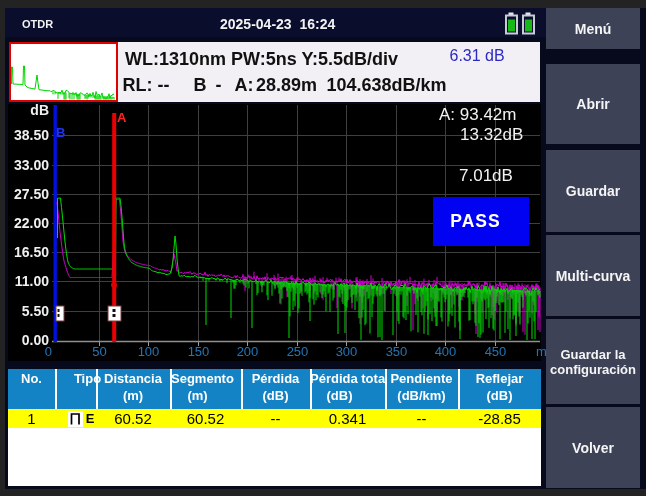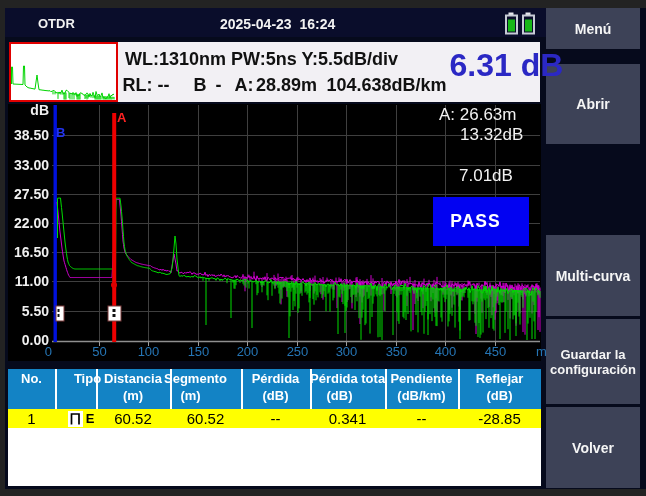--- a/index.html
+++ b/index.html
@@ -22,51 +22,52 @@
 #table { left:3px; top:361px; width:533px; height:117px; background:#ffffff; }
 #thead { position:absolute; left:0; top:0; width:533px; height:40px; background:#1383c5; }
 #thead .h { position:absolute; color:#fff; font-weight:bold; font-size:13px; text-align:center; white-space:pre; line-height:17.5px; }
 #thead .sep { position:absolute; top:0; width:2px; height:40px; background:#fff; }
 #trow { position:absolute; left:0; top:40px; width:533px; height:19px; background:#ffff00; color:#000;
   font-size:15px; }
 #trow .c { position:absolute; top:0; line-height:19px; text-align:center; }
 </style></head><body>
 <div id="screen">
   <div class="abs" id="topbar">
-    <span class="t" style="left:33px;font-size:13px">OTDR</span>
+    <span class="t" style="left:17px;font-size:11px">OTDR</span>
     <span class="t" style="left:215px;font-size:14px">2025-04-23  16:24</span>
   </div>
   <svg class="abs" width="40" height="30" style="left:499px;top:2px">
     <rect x="4.5" y="2.5" width="5" height="3" fill="#e8e8ee"></rect>
     <rect x="2" y="5.5" width="11" height="18" fill="none" stroke="#c7cbd6" stroke-width="2"></rect>
     <rect x="4" y="9.5" width="7" height="12" fill="#18b818"></rect>
     <rect x="21.5" y="2.5" width="5" height="3" fill="#e8e8ee"></rect>
     <rect x="19" y="5.5" width="11" height="18" fill="none" stroke="#c7cbd6" stroke-width="2"></rect>
     <rect x="21" y="9.5" width="7" height="12" fill="#18b818"></rect>
   </svg>
   <div class="mbtn" style="top:0;height:41px">Menú</div>
   <div class="mbtn" style="top:56px;height:80px">Abrir</div>
+  <div class="mbtn" style="top:142px;height:82px">Guardar</div>
   <div class="mbtn" style="top:227px;height:81px">Multi-curva</div>
   <div class="mbtn" style="top:311px;height:85px;font-size:13px;line-height:15px">Guardar la<br>configuración</div>
   <div class="mbtn" style="top:399px;height:81px">Volver</div>
   <div class="abs" id="thumb">
     <svg width="105" height="56" style="position:absolute;left:0;top:0">
       <path d="M42,47.4 V50.4 M44,47.6 V50.4 M47,47.9 V54.9 M48,48.0 V49.7 M49,48.1 V50.2 M50,48.2 V50.6 M52,48.4 V50.8 M53,48.5 V55.5 M54,48.6 V55.5 M55,48.7 V55.5 M58,49.0 V54.1 M59,49.1 V55.5 M61,49.3 V55.5 M62,49.4 V51.2 M63,49.5 V55.5 M64,49.6 V50.8 M65,49.7 V51.5 M66,49.8 V55.5 M67,49.9 V55.5 M68,50.0 V55.5 M69,50.0 V55.5 M74,50.5 V55.0 M75,50.6 V54.3 M76,50.7 V55.5 M77,50.8 V54.6 M78,50.8 V52.2 M79,50.9 V52.2 M80,51.0 V53.7 M82,51.2 V54.1 M83,51.3 V52.6 M84,51.4 V55.5 M85,51.4 V55.5 M86,51.5 V55.5 M87,51.6 V55.5 M88,51.7 V55.5 M89,51.8 V55.5 M90,51.9 V55.5 M92,52.0 V55.5 M93,52.1 V55.5 M94,52.2 V55.5 M95,52.3 V55.5 M96,52.4 V55.5 M97,52.4 V55.5 M98,52.5 V55.5 M99,52.6 V55.5 M100,52.7 V55.5 M101,52.8 V55.5 M102,52.8 V54.7 M103,52.9 V55.5" stroke="#00d400" stroke-width="1" fill="none"></path>
       <path d="M0.5,40.0 L0.5,23.0 L1.5,23.0 L2.0,40.0 L12.0,40.5 L12.5,22.0 L13.5,22.0 L14.0,41.0 L16.0,43.0 L18.0,44.0 L19.0,44.0 L20.0,44.3 L21.0,44.5 L22.0,44.7 L23.0,44.9 L24.0,45.1 L25.0,38.0 L26.0,31.0 L27.0,39.0 L28.0,45.7 L29.0,45.8 L30.0,45.9 L31.0,46.1 L32.0,46.2 L33.0,46.3 L34.0,46.5 L35.0,46.6 L36.0,46.7 L37.0,46.8 L38.0,46.9 L39.0,46.7 L40.0,47.8 L41.0,47.0 L42.0,47.0 L43.0,46.3 L44.0,47.3 L45.0,49.1 L46.0,48.3 L47.0,49.3 L48.0,48.3 L49.0,48.6 L50.0,48.5 L51.0,46.1 L52.0,49.6 L53.0,49.2 L54.0,49.3 L55.0,46.3 L56.0,46.3 L57.0,47.6 L58.0,48.3 L59.0,49.6 L60.0,49.1 L61.0,50.1 L62.0,48.4 L63.0,50.0 L64.0,50.2 L65.0,48.6 L66.0,52.6 L67.0,50.8 L68.0,51.9 L69.0,49.0 L70.0,48.9 L71.0,49.6 L72.0,50.1 L73.0,51.5 L74.0,50.9 L75.0,49.8 L76.0,48.9 L77.0,49.8 L78.0,53.1 L79.0,49.4 L80.0,51.5 L81.0,51.9 L82.0,48.3 L83.0,51.4 L84.0,53.9 L85.0,47.5 L86.0,50.9 L87.0,51.4 L88.0,50.0 L89.0,52.8 L90.0,51.7 L91.0,48.9 L92.0,53.8 L93.0,53.5 L94.0,54.2 L95.0,55.0 L96.0,53.1 L97.0,52.7 L98.0,49.7 L99.0,54.0 L100.0,51.3 L101.0,51.7 L102.0,50.0 L103.0,50.7" stroke="#00d400" stroke-width="1" fill="none"></path>
     </svg>
   </div>
   <div class="abs" id="info">
     <span style="left:7px;top:6.5px">WL:1310nm PW:5ns Y:5.5dB/div</span>
     <span style="left:4.5px;top:33px">RL: --</span>
     <span style="left:75.5px;top:33px">B</span>
     <span style="left:97.5px;top:33px">-</span>
     <span style="left:116.5px;top:33px">A:</span>
     <span style="left:138px;top:33px">28.89m</span>
     <span style="left:208.5px;top:33px">104.638dB/km</span>
-    <span style="left:331.5px;top:4.5px;font-weight:bold;font-size:32px;color:#2b28c4">6.31 dB</span>
+    <span style="left:331.5px;top:4.5px;font-weight:normal;font-size:16px;color:#2b28c4">6.31 dB</span>
   </div>
   <div class="abs" id="chart">
     <svg width="533" height="257" style="position:absolute;left:0;top:0;overflow:visible">
 <path d="M91.5,1 V238 M140.5,1 V238 M190.5,1 V238 M239.5,1 V238 M289.5,1 V238 M338.5,1 V238 M388.5,1 V238 M437.5,1 V238 M487.5,1 V238" stroke="#3f3f3f" stroke-width="1"></path>
 <path d="M44,31.5 H532 M44,61.5 H532 M44,90.5 H532 M44,119.5 H532 M44,148.5 H532 M44,177.5 H532 M44,207.5 H532" stroke="#3f3f3f" stroke-width="1"></path>
 <path d="M44,237.5 H532" stroke="#8f8f8f" stroke-width="1.5"></path>
 <path d="M91.5,238 V242 M140.5,238 V242 M190.5,238 V242 M239.5,238 V242 M289.5,238 V242 M338.5,238 V242 M388.5,238 V242 M437.5,238 V242 M487.5,238 V242" stroke="#9a9a9a" stroke-width="1"></path>
 <text x="41" y="36.0" text-anchor="end" class="ylab">38.50</text>
         <text x="41" y="66.0" text-anchor="end" class="ylab">33.00</text>
         <text x="41" y="95.0" text-anchor="end" class="ylab">27.50</text>
@@ -96,32 +97,32 @@
 <circle cx="106" cy="181" r="3" fill="#dd0000"></circle>
 <text x="109" y="18" class="mlab" fill="#ff2222">A</text>
 <text x="48" y="33" class="mlab" fill="#2233ee">B</text>
 <rect x="48" y="202" width="8" height="15" fill="#ffffff" stroke="#7a3a3a" stroke-width="1"></rect>
 <rect x="100" y="202" width="13" height="15" fill="#ffffff" stroke="#7a3a3a" stroke-width="1"></rect>
 <rect x="49.5" y="205" width="2" height="3" fill="#111"></rect>
 <rect x="49.5" y="210" width="2" height="3" fill="#111"></rect>
 <rect x="104.5" y="205" width="3" height="3" fill="#111"></rect>
 <rect x="104.5" y="210" width="3" height="3" fill="#111"></rect>
 </svg>
-    <div class="ab" style="left:431px;top:1px">A: 26.63m</div>
+    <div class="ab" style="left:431px;top:1px">A: 93.42m</div>
     <div class="ab" style="left:452px;top:21px">13.32dB</div>
     <div class="ab" style="left:451px;top:62px">7.01dB</div>
     <div id="pass">PASS</div>
   </div>
   <div class="abs" id="table">
     <div id="thead">
       <div class="h" style="left:0;width:47px;top:0.5px">No.</div>
       <div class="h" style="left:47px;width:65px;top:0.5px">Tipo</div>
       <div class="h" style="left:88px;width:74px;top:0.5px">Distancia
 (m)</div>
-      <div class="h" style="left:156px;width:53px;top:0.5px">Segmento
+      <div class="h" style="left:163px;width:53px;top:0.5px">Segmento
 (m)</div>
       <div class="h" style="left:233px;width:69px;top:0.5px">Pérdida
 (dB)</div>
       <div class="h" style="left:302px;width:59px;top:0.5px">Pérdida tota
 (dB)</div>
       <div class="h" style="left:377px;width:73px;top:0.5px">Pendiente
 (dB/km)</div>
       <div class="h" style="left:450px;width:83px;top:0.5px">Reflejar
 (dB)</div>
       <div class="sep" style="left:47px"></div>

